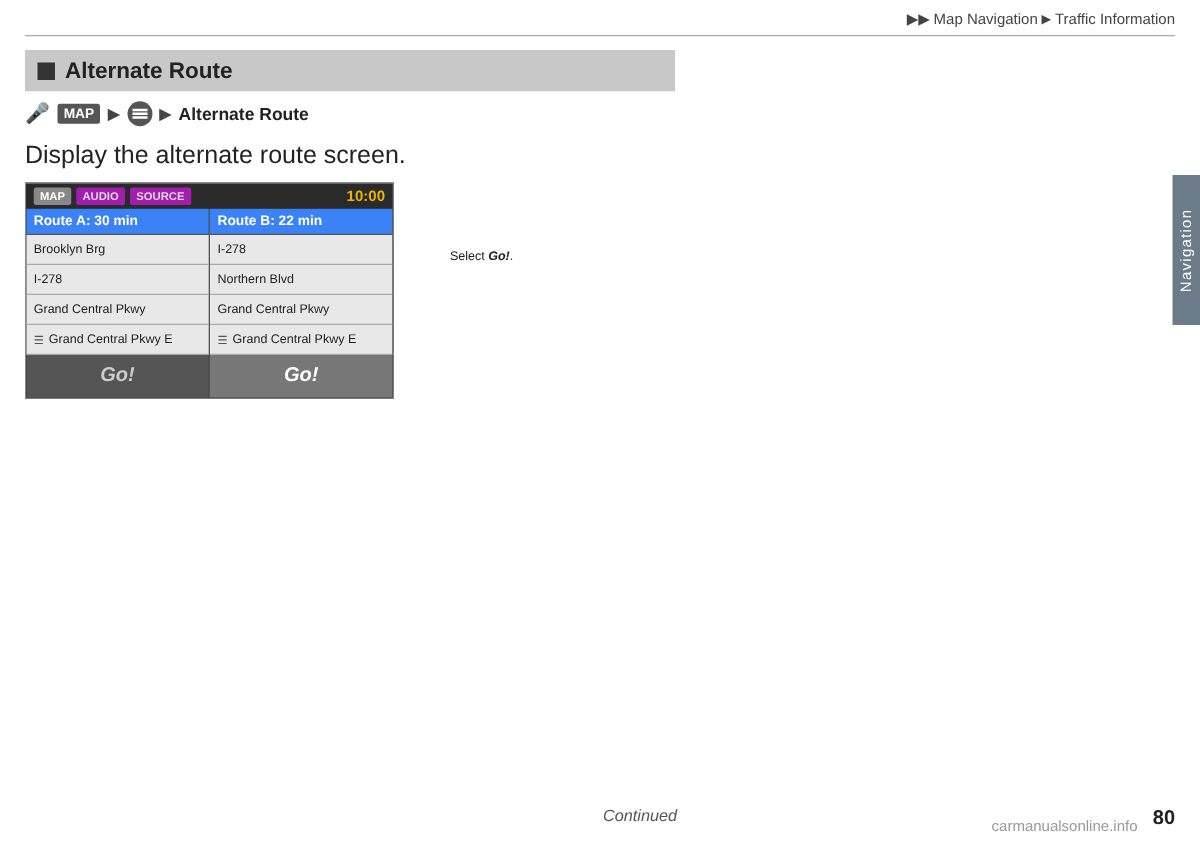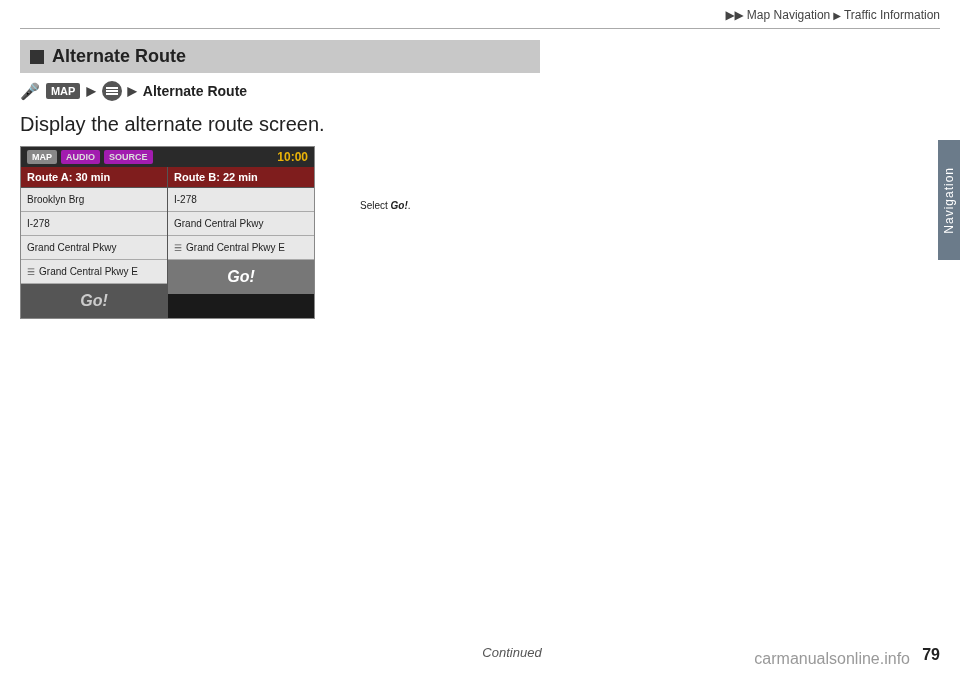--- a/index.html
+++ b/index.html
@@ -197,21 +197,21 @@
 
     .route-col {
       flex: 1;
       border-right: 1px solid #555;
     }
     .route-col:last-child {
       border-right: none;
     }
 
     .route-header {
-      background: #7f1d1d;
+      background: #3b82f6;
       color: #fff;
       font-size: 11px;
       font-weight: bold;
       padding: 4px 6px;
       border-bottom: 1px solid #555;
     }
 
     .route-item {
       background: #e8e8e8;
       color: #222;
@@ -263,21 +263,21 @@
       font-size: 16px;
       font-weight: bold;
       color: #222;
     }
 
     
     .watermark {
       position: absolute;
       bottom: 10px;
       right: 50px;
-      font-size: 16px;
+      font-size: 12px;
       color: #999;
       text-align: center;
     }
   </style>
 </head>
 <body>
 
 <div class="breadcrumb">
   <span>▶▶</span>
   <span>Map Navigation</span>
@@ -339,33 +339,36 @@
         </div>
         <div class="go-btn">Go!</div>
       </div>
 
       <div class="route-col">
         <div class="route-header">Route B: 22 min</div>
         <div class="route-item">
           <span>I-278</span>
         </div>
         <div class="route-item">
+          <span>Northern Blvd</span>
+        </div>
+        <div class="route-item">
           <span>Grand Central Pkwy</span>
         </div>
         <div class="route-item">
           <span class="route-item-icon">☰</span>
           <span>Grand Central Pkwy E</span>
         </div>
         <div class="go-btn active">Go!</div>
       </div>
 
     </div>
   </div>
 
 </div>
 
 <div class="select-go">
   <span>Select </span><span class="select-go-bold">Go!</span><span>.</span>
 </div>
 
 <div class="continued">Continued</div>
-<div class="page-number">79</div>
+<div class="page-number">80</div>
 <div class="watermark">carmanualsonline.info</div>
 
 </body></html>

